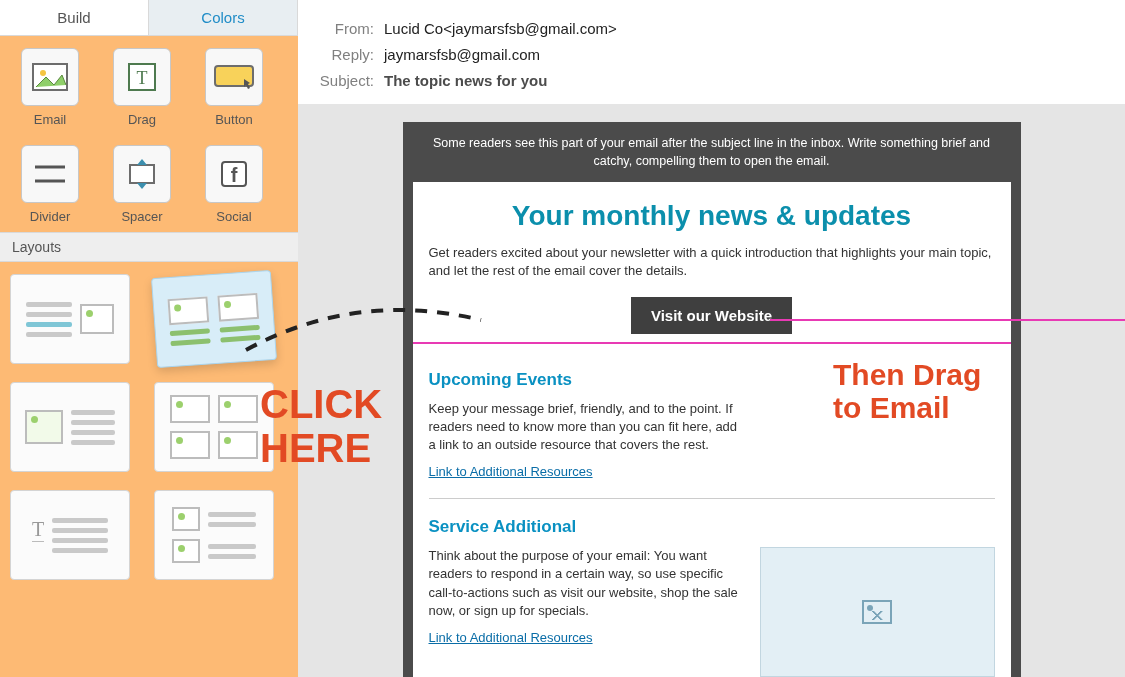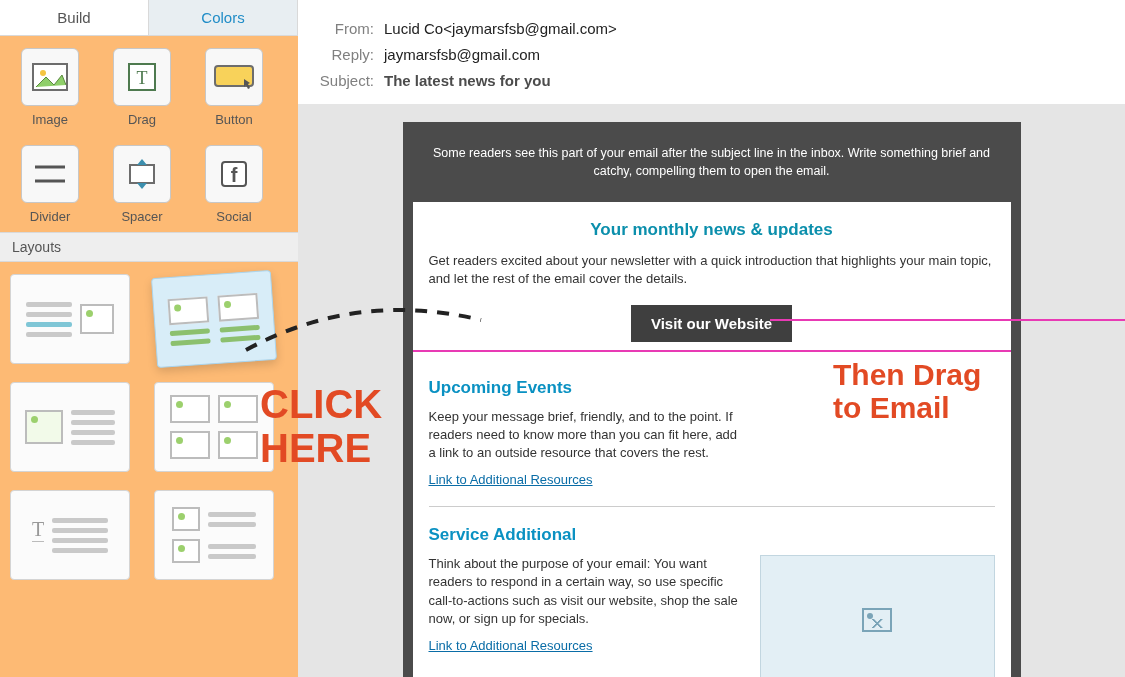--- a/index.html
+++ b/index.html
@@ -19,23 +19,23 @@
   .layout.highlight { background:#d8edf8; border-color:#a9d5ef; transform:rotate(-4deg); box-shadow:0 4px 10px rgba(0,0,0,.15); }
 
   .editor-area { position:absolute; left:298px; top:0; right:0; bottom:0; background:#fff; }
   .header-rows { padding:16px 14px 10px; font-size:15px; }
   .hrow { display:flex; align-items:center; gap:10px; line-height:26px; }
   .hlabel { width:62px; text-align:right; color:#808080; font-size:15px; }
   .hval { color:#222; }
   .hval strong { color:#4c4c4c; font-weight:700; }
   .canvas-bg { background:#e5e5e5; height:575px; padding-top:18px; }
   .email-outer { width:618px; margin:0 auto; background:#4b4b4b; padding:0; }
-  .pre { color:#fff; font-size:12.5px; text-align:center; padding:22px 26px; line-height:1.45; }
+  .pre { color:#fff; font-size:12.5px; text-align:center; padding:12px 26px; line-height:1.45; }
   .email-body { background:#fff; margin:0 10px 10px 10px; padding:18px 16px 14px; }
-  .title1 { color:#0b8fac; font-size:17px; font-weight:700; text-align:center; margin-bottom:12px; }
+  .title1 { color:#0b8fac; font-size:28px; font-weight:700; text-align:center; margin-bottom:12px; }
   .p1 { color:#333; font-size:13px; line-height:1.4; }
   .btn { background:#3f3f3f; color:#fff; font-size:15px; font-weight:700; padding:10px 20px; display:inline-block; margin-top:16px; }
   .btn-wrap { text-align:center; margin-bottom:8px; }
   .rule { height:0; border-top:2px solid #e83ab4; margin:8px -16px 0; }
   .magenta-ext { position:absolute; height:0; border-top:2px solid #e83ab4; left:770px; right:0; top:319px; }
   .hr { height:1px; background:#ccc; margin:18px 0; }
   .sect-title { color:#0a91c2; font-size:17px; font-weight:700; margin-bottom:10px; }
   .twocol { display:flex; gap:20px; }
   .twocol .left { flex:0 0 55%; }
   .twocol .right { flex:1; display:flex; align-items:center; justify-content:center; background:#e3eff5; border:1px solid #c2d6e0; height:130px; }
@@ -66,21 +66,21 @@
 
   <div class="blocks">
     <div class="block">
       <div class="bicon">
         <svg width="36" height="28">
             <rect x="1" y="1" width="34" height="26" fill="#fff" stroke="#6d6d6d" stroke-width="2"></rect>
             <circle cx="11" cy="10" r="3" fill="#f5c542"></circle>
             <polyline points="4,24 14,14 22,22 30,12 34,22" fill="#8fcf6a" stroke="#5a8a3f" stroke-width="1"></polyline>
           </svg>
       </div>
-      <div class="blabel">Image</div>
+      <div class="blabel">Email</div>
     </div>
     <div class="block">
       <div class="bicon">
         <svg width="30" height="30">
             <rect x="2" y="2" width="26" height="26" fill="#fff" stroke="#4e7a4f" stroke-width="2"></rect>
             <text x="15" y="22" text-anchor="middle" font-size="18" font-family="serif" fill="#4e7a4f">T</text>
           </svg>
       </div>
       <div class="blabel">Drag</div>
     </div>
@@ -211,21 +211,21 @@
     <div class="hrow">
         <div class="hlabel">From:</div>
         <div class="hval">Lucid Co&lt;jaymarsfsb@gmail.com&gt;</div>
       </div>
     <div class="hrow">
         <div class="hlabel">Reply:</div>
         <div class="hval">jaymarsfsb@gmail.com</div>
       </div>
     <div class="hrow">
         <div class="hlabel">Subject:</div>
-        <div class="hval"><strong>The latest news for you</strong></div>
+        <div class="hval"><strong>The topic news for you</strong></div>
       </div>
   </div>
 
   <div class="canvas-bg">
     <div class="email-outer">
       <div class="pre">Some readers see this part of your email after the subject line in the inbox.
 Write something brief and catchy, compelling them to open the email.</div>
       <div class="email-body">
         <div class="title1">Your monthly news &amp; updates</div>
         <div class="p1">Get readers excited about your newsletter with a quick introduction that highlights your main topic, and let the rest of the email cover the details.</div>

